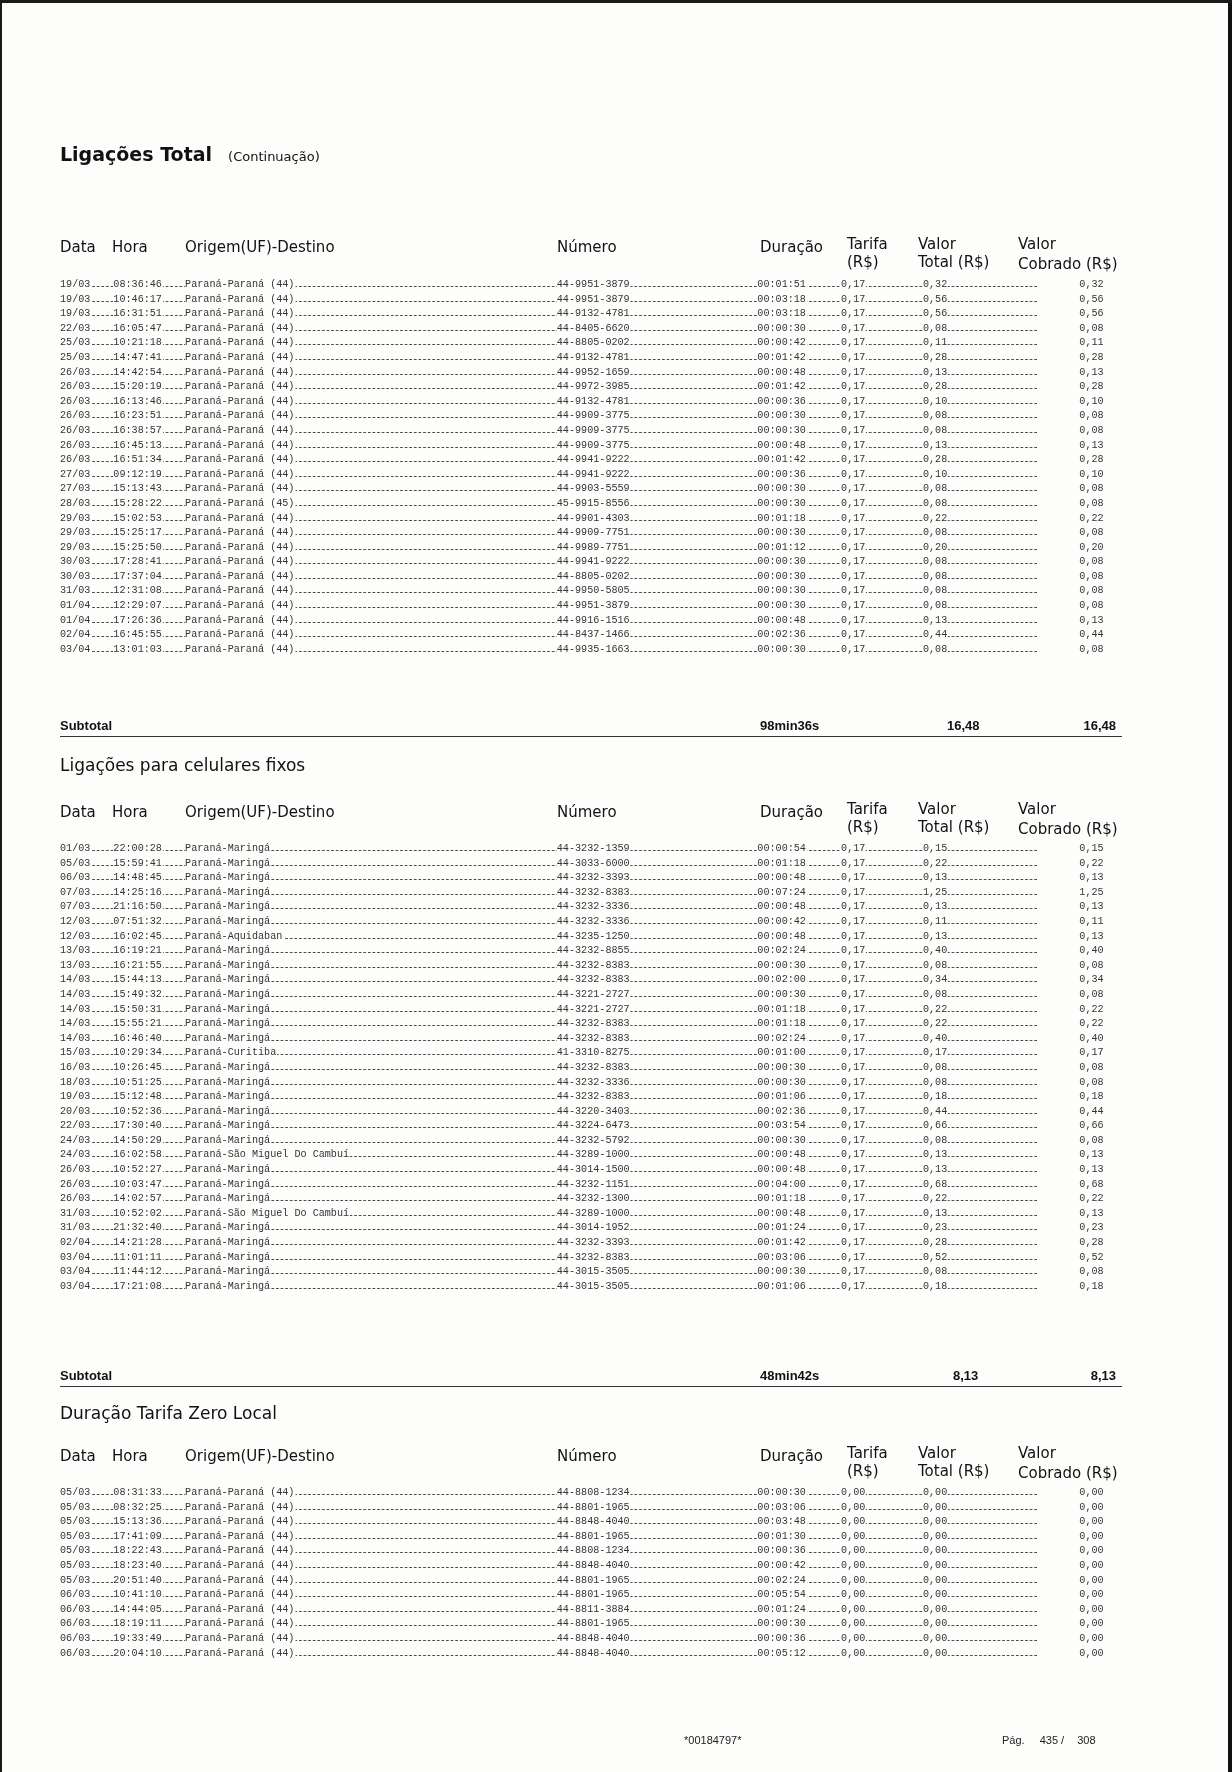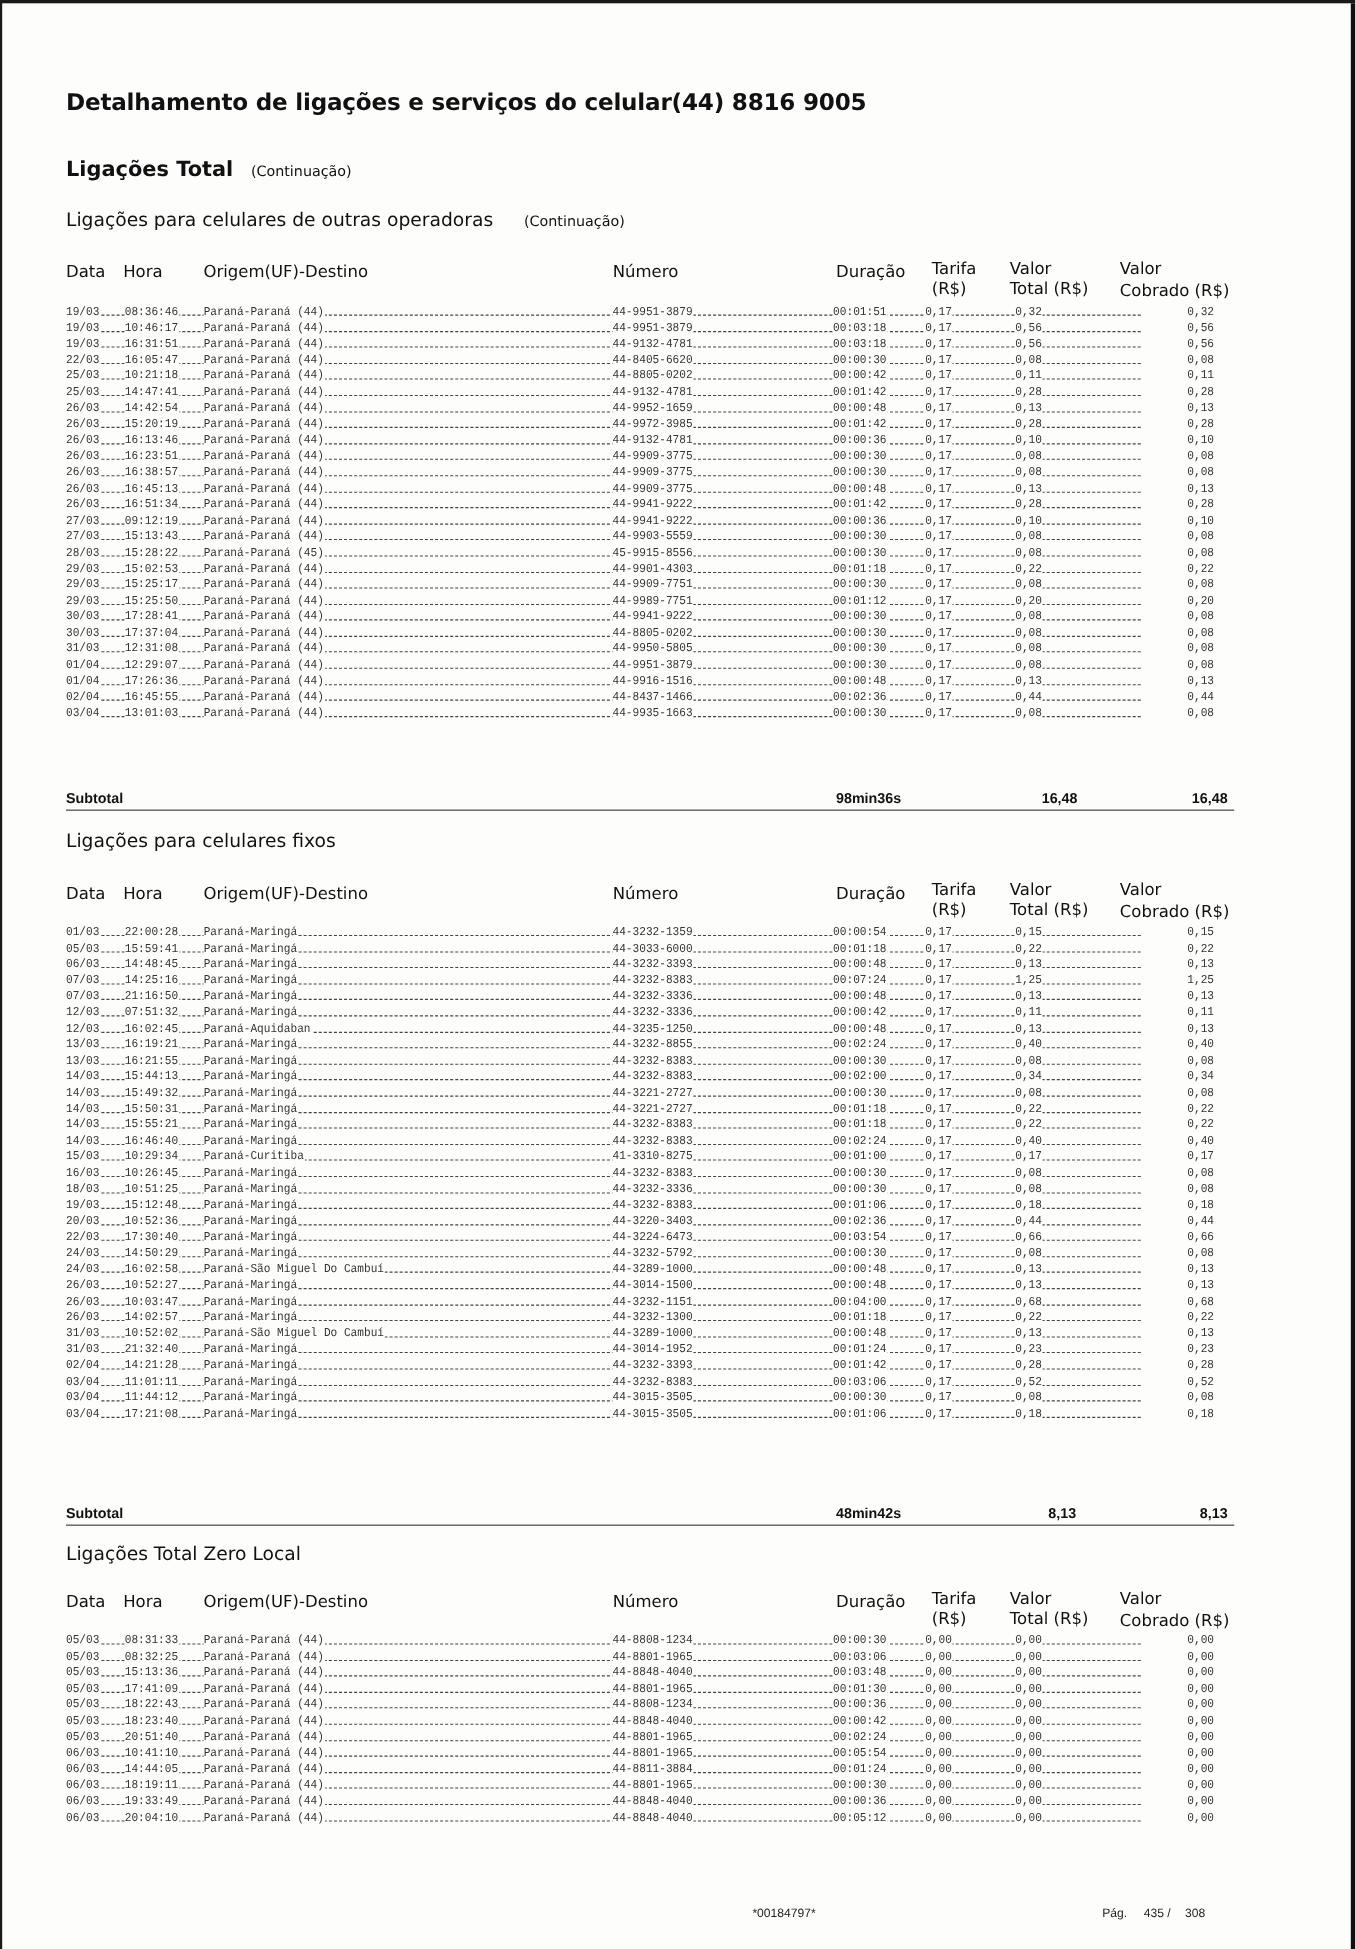--- a/index.html
+++ b/index.html
@@ -26,28 +26,24 @@
     .row span { position:absolute; background:#fdfdfc; padding-right:1px; }
     .row .lead { position:absolute; left:0; right:0; top:9px; border-bottom:1.5px dashed #444; }
     .subtotal { position:absolute; left:58px; width:1062px; height:20px; font-family:"Liberation Sans", sans-serif; font-weight:bold; font-size:13px; border-bottom:1.5px solid #333; }
     .subtotal span { position:absolute; top:2px; }
     .footer { position:absolute; top:1731px; font-family:"Liberation Sans", sans-serif; font-size:11px; color:#222; }
   </style>
 </head>
 <body>
 
 <div class="page">
-  <div class="title">Detalhamento de ligações e serviços do celular(44) 8816 9005</div>
   <div class="sec1">
     <span>Ligações Total</span><span class="cont">(Continuação)</span>
   </div>
 
-  <div class="subsec" style="top:187px;">
-    <span>Ligações para celulares de outras operadoras</span><span class="cont">(Continuação)</span>
-  </div>
   <div class="thead" style="top:232px;">
     <span style="left:0;top:3px">Data</span>
     <span style="left:52px;top:3px">Hora</span>
     <span style="left:125px;top:3px">Origem(UF)-Destino</span>
     <span style="left:497px;top:3px">Número</span>
     <span style="left:700px;top:3px">Duração</span>
     <span style="left:787px;top:0">Tarifa</span>
     <span style="left:787px;top:18px">(R$)</span>
     <span style="left:858px;top:0">Valor</span>
     <span style="left:858px;top:18px">Total  (R$)</span>
@@ -709,21 +705,21 @@
       </div>
     </div>
   <div class="subtotal" style="top:1363px;">
     <span style="left:0">Subtotal</span>
     <span style="left:700px">48min42s</span>
     <span style="left:893px">8,13</span>
     <span style="right:6px">8,13</span>
   </div>
 
   <div class="subsec" style="top:1400px;">
-    <span>Ligações Total Zero Local</span>
+    <span>Duração Tarifa Zero Local</span>
   </div>
   <div class="thead" style="top:1441px;">
     <span style="left:0;top:3px">Data</span>
     <span style="left:52px;top:3px">Hora</span>
     <span style="left:125px;top:3px">Origem(UF)-Destino</span>
     <span style="left:497px;top:3px">Número</span>
     <span style="left:700px;top:3px">Duração</span>
     <span style="left:787px;top:0">Tarifa</span>
     <span style="left:787px;top:18px">(R$)</span>
     <span style="left:858px;top:0">Valor</span>

